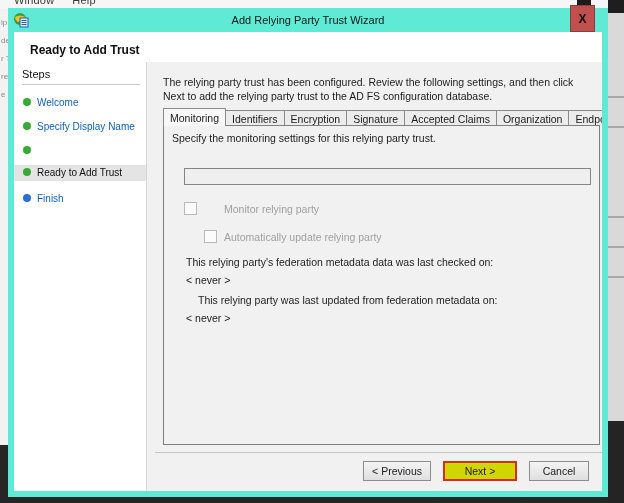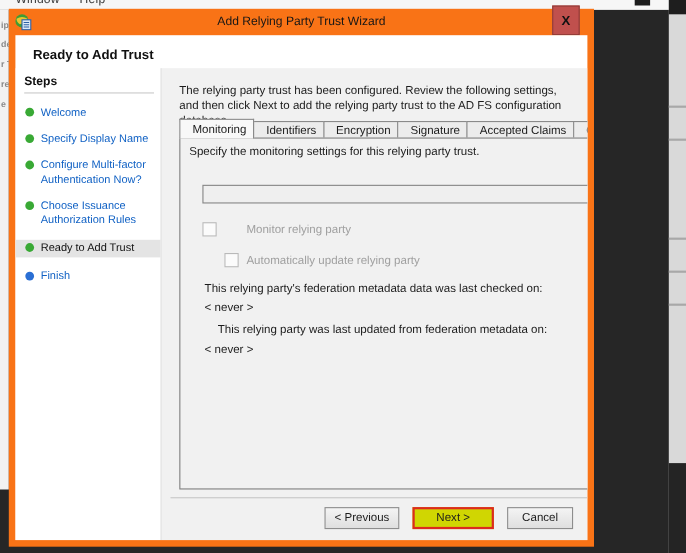--- a/index.html
+++ b/index.html
@@ -5,59 +5,59 @@
   * { margin:0; padding:0; box-sizing:border-box; }
   html,body { width:624px; height:503px; overflow:hidden; }
   body { font-family:"Liberation Sans", sans-serif; background:#262626; position:relative; }
 
   
   .bg-top { position:absolute; left:0; top:0; width:609px; height:9px; background:#f6f6f6; overflow:hidden; }
   .bg-menu { position:absolute; left:14px; top:-6px; font-size:11px; color:#3a3a3a; letter-spacing:.2px; }
   .bg-menu span { margin-right:18px; }
   .bg-top-dash { position:absolute; right:18px; top:0; width:14px; height:5px; background:#1c1c1c; }
   .bg-left { position:absolute; left:0; top:9px; width:8px; height:436px; background:#f2f2f2; overflow:hidden; }
-  .bg-left div { font-size:8px; color:#8a8a8a; margin:9px 0 0 1px; white-space:nowrap;font-weight:bold; }
+  .bg-left div { font-size:8px; color:#8a8a8a; margin:9px 0 0 1px; white-space:nowrap; }
   .bg-right { position:absolute; right:0; top:0; width:16px; height:503px; background:#d9d9d9; }
   .bg-right .dark-top { position:absolute; top:0; left:0; right:0; height:13px; background:#1e1e1e; }
   .bg-right .row-line { position:absolute; left:0; right:0; height:2px; background:#a8a8a8; }
   .bg-right .dark-bottom { position:absolute; bottom:0; left:0; right:0; height:82px; background:#242424; }
 
   
-  .dialog { position:absolute; left:8px; top:8px; width:532px; height:489px; background:#f97316; }
+  .dialog { position:absolute; left:8px; top:8px; width:600px; height:489px; background:#5eead4; }
   .titlebar { position:absolute; left:0; top:0; right:0; height:24px; display:flex; align-items:center; }
   .app-icon { width:16px; height:16px; margin-left:5px; flex:0 0 auto; }
   .title { position:absolute; left:0; right:0; text-align:center; font-size:11px; color:#161616; }
   .close-btn { position:absolute; right:13px; top:-3px; width:25px; height:27px; background:#c0504d;
     border:1px solid #8f3b38; color:#111; font-weight:bold; font-size:12px; font-family:"Liberation Sans",sans-serif;
     display:flex; align-items:center; justify-content:center; cursor:pointer; }
   .dlg-body { position:absolute; left:6px; top:24px; right:6px; bottom:6px; background:#ffffff; overflow:hidden; }
 
   .heading { padding:11px 0 0 16px; font-size:12px; font-weight:bold; color:#111; height:30px; }
 
   .main { position:absolute; left:0; top:30px; right:0; bottom:0; display:flex; }
 
   
   .sidebar { width:133px; background:#ffffff; border-right:1px solid #d6d6d6; padding:6px 6px 0 8px; flex:0 0 auto; }
-  .steps-header { font-size:11px; font-weight:bold; color:#111; padding-bottom:4px; border-bottom:1px solid #c9c9c9; }
+  .steps-header { font-size:11px; font-weight:normal; color:#111; padding-bottom:4px; border-bottom:1px solid #c9c9c9; }
   .step { display:flex; margin-top:11px; align-items:flex-start; cursor:pointer; }
   .step .dot { width:8px; height:8px; border-radius:50%; margin:2px 6px 0 1px; flex:0 0 auto; }
   .step.done .dot { background:#39a935; }
   .step.current .dot { background:#39a935; }
   .step.pending .dot { background:#2a6fd4; }
   .step .lbl { font-size:10px; line-height:13px; color:#1061c4; }
   .step.current { background:#e4e4e4; margin-left:-8px; margin-right:-6px; padding:1px 6px 2px 8px; }
   .step.current .lbl { color:#111; }
 
   
   .content { flex:1 1 auto; background:#f1f1f1; position:relative; }
   .intro { position:absolute; top:13px; left:16px; right:14px; font-size:10.5px; line-height:14px; color:#1c1c1c; }
 
   .tabstrip { position:absolute; top:46px; left:16px; width:437px; height:18px; display:flex; align-items:flex-end; }
   .tab { font-size:10.5px; color:#1c1c1c; background:#ececec; border:1px solid #8a8a8a; border-bottom:none;
-    padding:2px 6px 2px 11px; margin-right:-1px; height:16px; white-space:nowrap; cursor:pointer; position:relative; }
+    padding:2px 6px 2px 6px; margin-right:-1px; height:16px; white-space:nowrap; cursor:pointer; position:relative; }
   .tab.active { background:#f8f8f8; height:18px; z-index:3; padding-top:3px; }
 
   .panel { position:absolute; top:63px; left:16px; width:437px; height:320px; border:1px solid #7f7f7f; background:#f1f1f1; z-index:1; }
   .p-instruction { position:absolute; top:6px; left:8px; font-size:10.5px; color:#1c1c1c; }
   .p-url-label { position:absolute; top:27px; left:22px; font-size:10.5px; color:#1c1c1c; }
   .url-input { position:absolute; top:42px; left:20px; right:8px; height:17px; background:#efefef;
     border:1px solid #858585; font-size:10.5px; padding:0 4px; color:#555; }
   .cb-row { position:absolute; display:flex; align-items:center; }
   .cb-row.monitor { top:76px; left:20px;gap:20px; }
   .cb-row.auto { top:104px; left:40px; }
@@ -121,25 +121,20 @@
             <div class="step done">
               <span class="dot"></span>
               <span class="lbl">Welcome</span>
             </div>
             <div class="step done">
               <span class="dot"></span>
               <span class="lbl">Specify Display Name</span>
             </div>
             <div class="step done">
               <span class="dot"></span>
-              <span class="lbl">Configure Multi-factor Authentication Now?</span>
-            </div>
-            <div class="step done">
-              <span class="dot"></span>
-              <span class="lbl">Choose Issuance Authorization Rules</span>
             </div>
             <div class="step current">
               <span class="dot"></span>
               <span class="lbl">Ready to Add Trust</span>
             </div>
             <div class="step pending">
               <span class="dot"></span>
               <span class="lbl">Finish</span>
             </div>
           </div>

